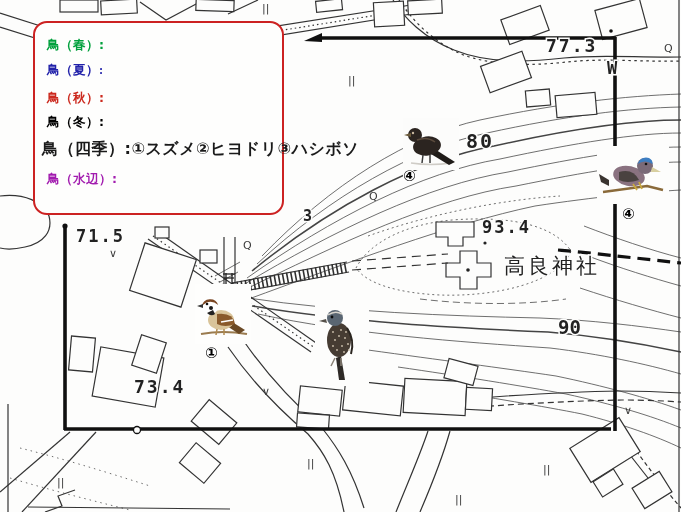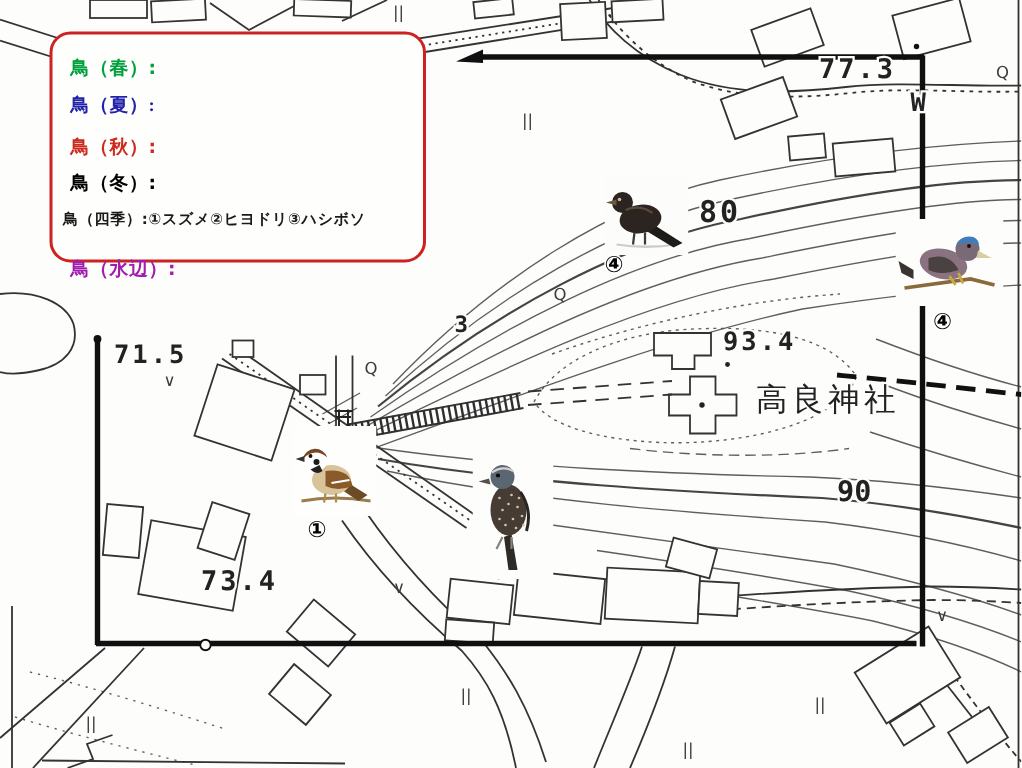--- a/index.html
+++ b/index.html
@@ -1,20 +1,20 @@
 <!DOCTYPE html>
 <html><head>
 <meta charset="utf-8">
 <style>
   html,body{margin:0;padding:0;background:#ffffff;}
   .stage{position:relative;width:681px;height:512px;background:#fdfdfc;overflow:hidden;
          font-family:"DejaVu Sans",sans-serif;}
   .map-svg{position:absolute;left:0;top:0;z-index:1;}
   .bird{position:absolute;z-index:2;}
-  .legend-box{position:absolute;left:33px;top:21px;width:251px;height:154px;z-index:3;
+  .legend-box{position:absolute;left:33px;top:21px;width:251px;height:194px;z-index:3;
       border:2px solid #cc2222;border-radius:14px;background:#fefefd;box-sizing:border-box;}
   .lg-row{position:absolute;font-weight:bold;font-size:12.5px;white-space:nowrap;letter-spacing:0.5px;}
   .contour{fill:none;stroke:#4d4d4d;stroke-width:0.9;opacity:0.9;}
   .contour-index{fill:none;stroke:#3a3a3a;stroke-width:1.5;opacity:0.95;}
   .bldg{fill:#fdfdfc;stroke:#333;stroke-width:1.2;}
   .road{fill:none;stroke:#333;stroke-width:1.2;}
   .bold-line{fill:none;stroke:#101010;stroke-width:3.6;}
   .maplabel{font-family:"DejaVu Sans Mono",monospace;fill:#222;paint-order:stroke;
       stroke:#fdfdfc;stroke-width:3px;font-weight:bold;}
   .cjklabel{font-family:"DejaVu Sans",sans-serif;fill:#222;paint-order:stroke;stroke:#fdfdfc;
@@ -252,17 +252,17 @@
         <circle cx="34" cy="50" r="0.9"></circle>
     </g>
     <path d="M20,58 L16,66 M26,58 L26,66" stroke="#8a8378" stroke-width="1.5"></path>
   </svg>
 
   <div class="legend-box">
     <div class="lg-row" style="top: 14px; left: 12px; color: rgb(0, 160, 60);">鳥（春）:</div>
     <div class="lg-row" style="top: 39px; left: 12px; color: rgb(34, 34, 170); font-family: Liberation Serif, serif;">鳥（夏）:</div>
     <div class="lg-row" style="top: 67px; left: 12px; color: rgb(204, 42, 31);">鳥（秋）:</div>
     <div class="lg-row" style="top: 91px; left: 12px; color: #000000;">鳥（冬）:</div>
-    <div class="lg-row" style="top: 116px; left: 7px; font-size: 10px; color: rgb(26, 26, 26);">鳥（四季）:①スズメ②ヒヨドリ③ハシボソ</div>
+    <div class="lg-row" style="top: 116px; left: 7px; font-size: 16px; color: rgb(26, 26, 26);">鳥（四季）:①スズメ②ヒヨドリ③ハシボソ</div>
     <div class="lg-row" style="top: 148px; left: 12px; color: #a21caf;">鳥（水辺）:</div>
   </div>
 
 </div>
 
 </body></html>

